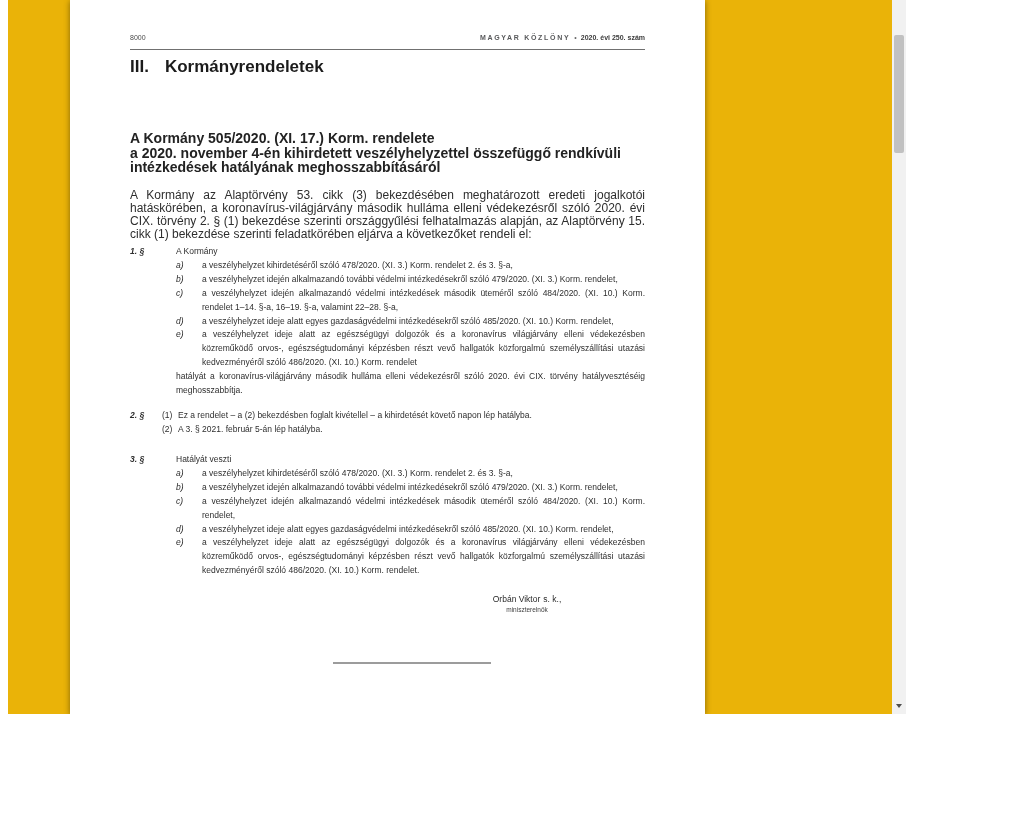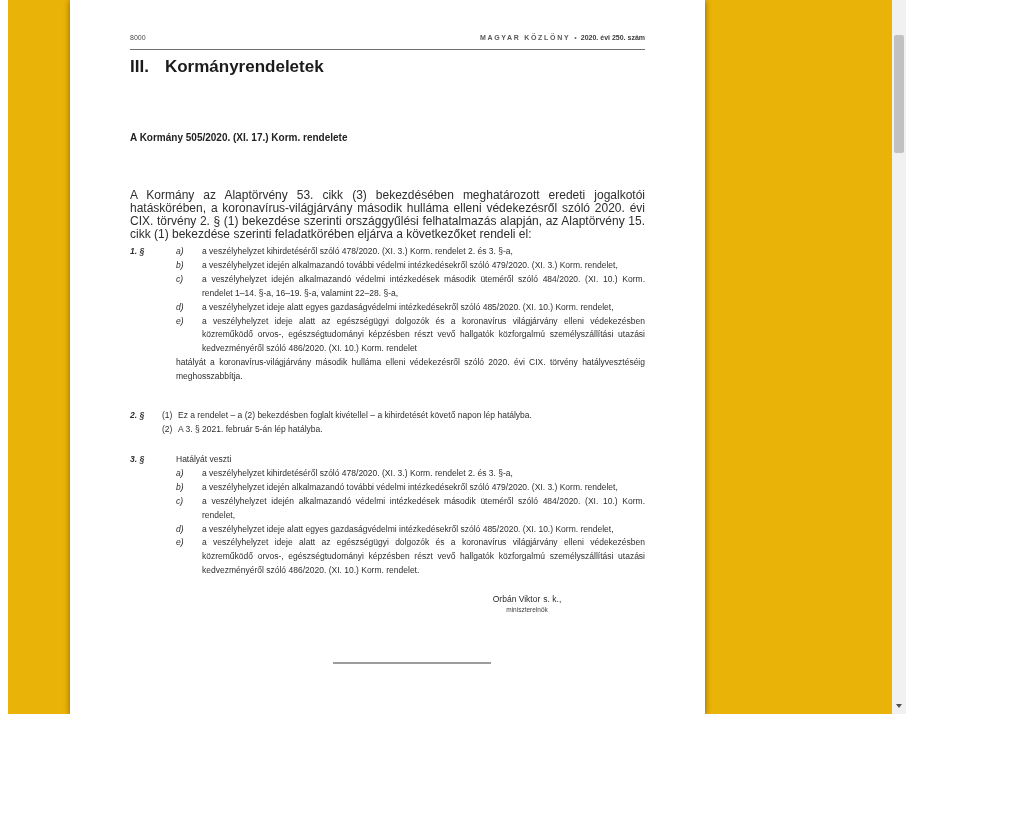--- a/index.html
+++ b/index.html
@@ -15,21 +15,21 @@
              font-size:7px; color:#4b4b4b; }
   .journal-wrap { display:flex; align-items:baseline; gap:4px; }
   .journal { font-weight:bold; letter-spacing:1.7px; color:#58595b; }
   .dot-sep { color:#6a6a6a; font-size:7px; }
   .issue { font-weight:bold; color:#3c3c3c; }
   .head-rule { top:49px; height:1px; background:#707070; }
 
   .h1-row { top:57px; font-size:17px; font-weight:bold; color:#1b1b1b; }
   .h1-num { display:inline-block; margin-right:16px; }
 
-  .doc-title { top:131px; font-size:10px; font-weight:bold; line-height:14.5px; color:#222; }
+  .doc-title { top:131px; font-size:14px; font-weight:bold; line-height:14.5px; color:#222; }
   .preamble { top:189px; font-size:12px; line-height:13px; text-align:justify; }
 
   .sec { font-size:8.5px; line-height:13.9px; }
   .sec1 { top:245px; } .sec2 { top:409px; } .sec3 { top:453px; }
   .srow { display:flex; }
   .snum  { width:46px; flex:none; font-weight:bold; font-style:italic; }
   .snum-n{ width:32px; flex:none; font-weight:bold; font-style:italic; }
   .sbody { flex:1; min-width:0; }
   .item { display:flex; }
   .im { width:26px; flex:none; font-style:italic; }
@@ -68,28 +68,30 @@
       </span>
     </div>
     <div class="cblock head-rule"></div>
 
     <div class="cblock h1-row">
       <span class="h1-num">III.</span><span>Kormányrendeletek</span>
     </div>
 
     <div class="cblock doc-title">
       <div>A Kormány 505/2020. (XI. 17.) Korm. rendelete</div>
+      <div>a 2020. november 4-én kihirdetett veszélyhelyzettel összefüggő rendkívüli intézkedések hatályának meghosszabbításáról</div>
     </div>
 
     <div class="cblock preamble">A Kormány az Alaptörvény 53. cikk (3) bekezdésében meghatározott eredeti jogalkotói hatáskörében, a koronavírus-világjárvány második hulláma elleni védekezésről szóló 2020. évi CIX. törvény 2. § (1) bekezdése szerinti országgyűlési felhatalmazás alapján, az Alaptörvény 15. cikk (1) bekezdése szerinti feladatkörében eljárva a következőket rendeli el:</div>
 
     <div class="cblock sec sec1">
       <div class="srow">
         <div class="snum">1. §</div>
         <div class="sbody">
+          <div>A Kormány</div>
           <div class="item">
             <span class="im">a)</span>
             <div class="it">a veszélyhelyzet kihirdetéséről szóló 478/2020. (XI. 3.) Korm. rendelet 2. és 3. §-a,</div>
           </div>
           <div class="item">
             <span class="im">b)</span>
             <div class="it">a veszélyhelyzet idején alkalmazandó további védelmi intézkedésekről szóló 479/2020. (XI. 3.) Korm. rendelet,</div>
           </div>
           <div class="item">
             <span class="im">c)</span>

